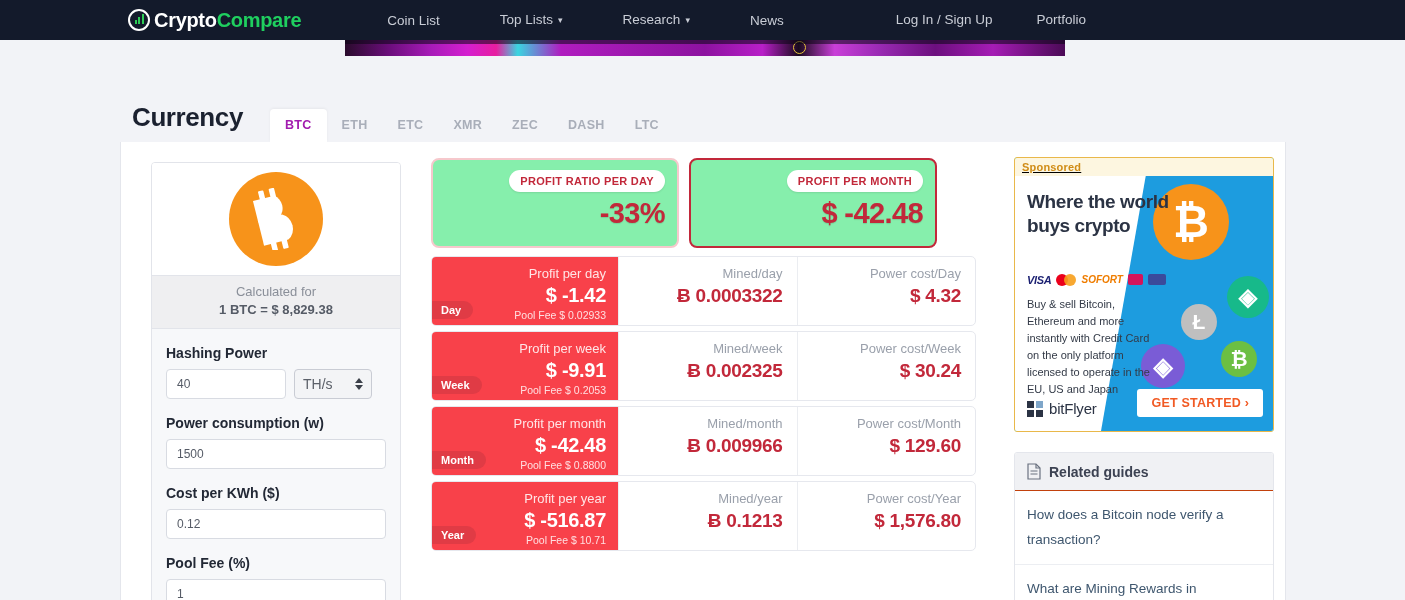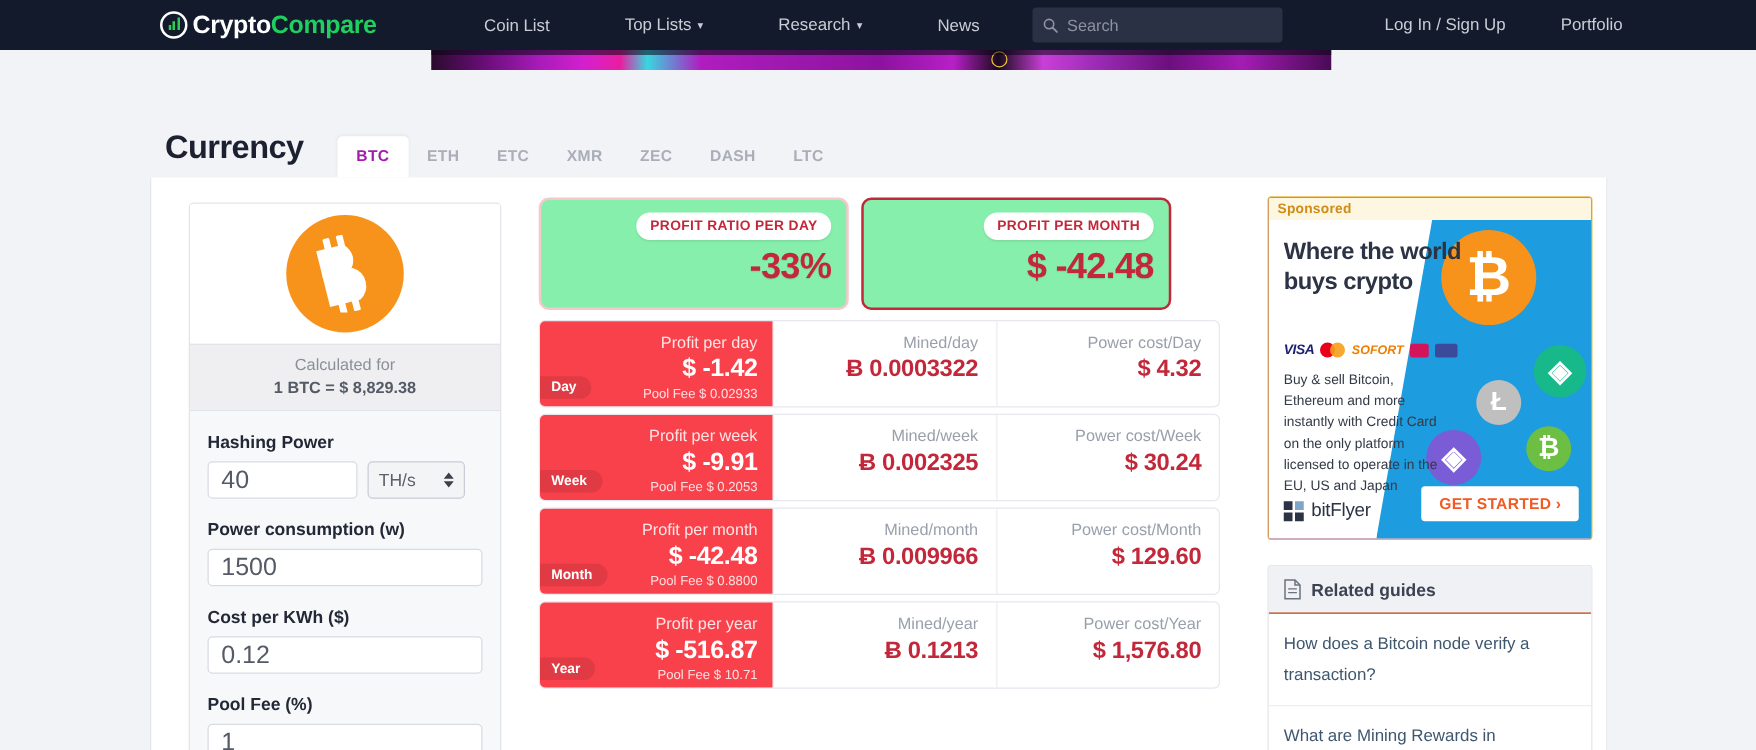--- a/index.html
+++ b/index.html
@@ -137,21 +137,21 @@
   .calc-for .val { font-size: 13px; font-weight: bold; color: #555b66; line-height: 18px; }
 
   .form-body { background: #f7f8fa; padding: 16px 14px 20px; }
   .field-label {
     font-size: 14px; font-weight: bold; color: #222835;
     margin-bottom: 8px;
   }
   .field-row { display: flex; align-items: center; gap: 8px; margin-bottom: 16px; }
   .txt-input {
     height: 30px; border: 1px solid #d8dbe2; border-radius: 4px;
-    background: #ffffff; font-size: 20px; color: #555b66;
+    background: #ffffff; font-size: 12px; color: #555b66;
     padding: 0 10px; font-family: "Liberation Sans", sans-serif;
     outline: none; width: 100%;
   }
   .txt-input.short { width: 120px; }
   .unit-select {
     position: relative; width: 78px; height: 30px;
     border: 1px solid #c9ccd4; border-radius: 4px;
     background: #f3f4f6;
     display: flex; align-items: center; padding: 0 8px;
     font-size: 14px; color: #5b6069; cursor: pointer;
@@ -229,41 +229,41 @@
     font-size: 19px; font-weight: bold; color: #c2283a;
     line-height: 28px; letter-spacing: -0.3px;
   }
 
   
   .right-col { position: absolute; left: 893px; top: 0; width: 260px; }
 
   .sponsor-box {
     margin-top: 15px;
     border: 1px solid #e9b84a; border-radius: 3px;
-    background: #701a75; overflow: hidden;
+    background: #5eead4; overflow: hidden; text-decoration: underline;
   }
   .sponsor-label {
     background: #fdf6e0; color: #d08c16;
     font-size: 11px; font-weight: bold;
     padding: 3px 7px; letter-spacing: 0.2px;
   }
   .ad { position: relative; height: 255px; background: #ffffff; overflow: hidden; }
   .ad-bg-blue {
     position: absolute; right: 0; top: 0; width: 172px; height: 255px;
     background: #1d9cdf;
     clip-path: polygon(26% 0, 100% 0, 100% 100%, 0% 100%);
   }
   .ad-head {
     position: absolute; left: 12px; top: 14px; width: 142px;
     font-size: 19px; font-weight: bold; color: #2b3344;
     line-height: 24px; letter-spacing: -0.4px;
   }
   .pay-row {
     position: absolute; left: 12px; top: 98px;
-    display: flex; align-items: flex-end; gap: 5px;
+    display: flex; align-items: flex-start; gap: 5px;
   }
   .pay-visa { font-size: 11px; font-weight: bold; font-style: italic; color: #1a1f71; letter-spacing: -0.3px; }
   .pay-mc { position: relative; width: 20px; height: 12px; }
   .pay-mc i { position: absolute; top: 0; width: 12px; height: 12px; border-radius: 50%; }
   .pay-mc i.a { left: 0; background: #eb001b; }
   .pay-mc i.b { right: 0; background: #f79e1b; opacity: .9; }
   .pay-sofort { font-size: 10px; font-weight: bold; font-style: italic; color: #ef7d00; }
   .pay-chip { width: 15px; height: 11px; border-radius: 2px; background: #d4145a; }
   .pay-chip2 { width: 18px; height: 11px; border-radius: 2px; background: #3b4a9b; }
   .ad-body {
@@ -339,27 +339,20 @@
       <span>Top Lists</span><span class="caret">▾</span>
     </div>
     <div class="nav-link">
       <span>Research</span><span class="caret">▾</span>
     </div>
     <div class="nav-link">
       <span>News</span>
     </div>
   </div>
 
-  <div class="search-box">
-    <svg class="search-icon" viewBox="0 0 16 16">
-      <circle cx="6.5" cy="6.5" r="4.6" fill="none" stroke="#8d93a1" stroke-width="1.6"></circle>
-      <line x1="10.1" y1="10.1" x2="14.2" y2="14.2" stroke="#8d93a1" stroke-width="1.8" stroke-linecap="round"></line>
-    </svg>
-    <span class="search-ph">Search</span>
-  </div>
 
   <div class="nav-right">
     <div class="nav-link">
       <span>Log In / Sign Up</span>
     </div>
     <div class="nav-link">
       <span>Portfolio</span>
     </div>
   </div>
 </div>

